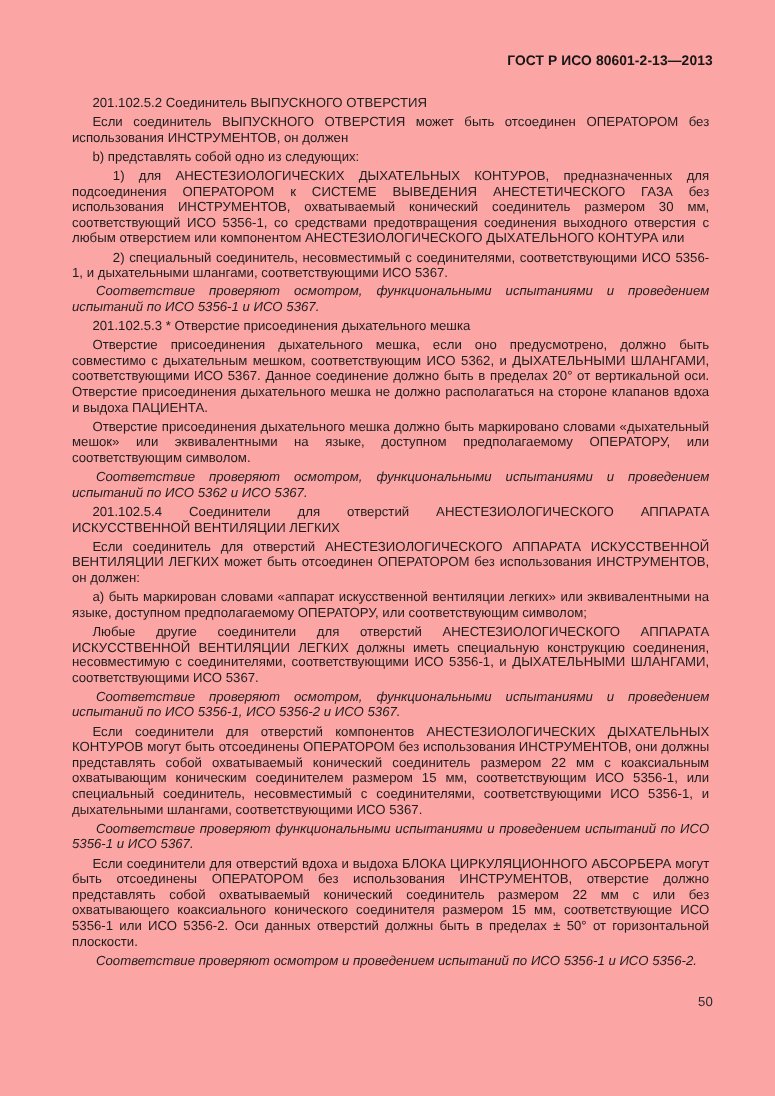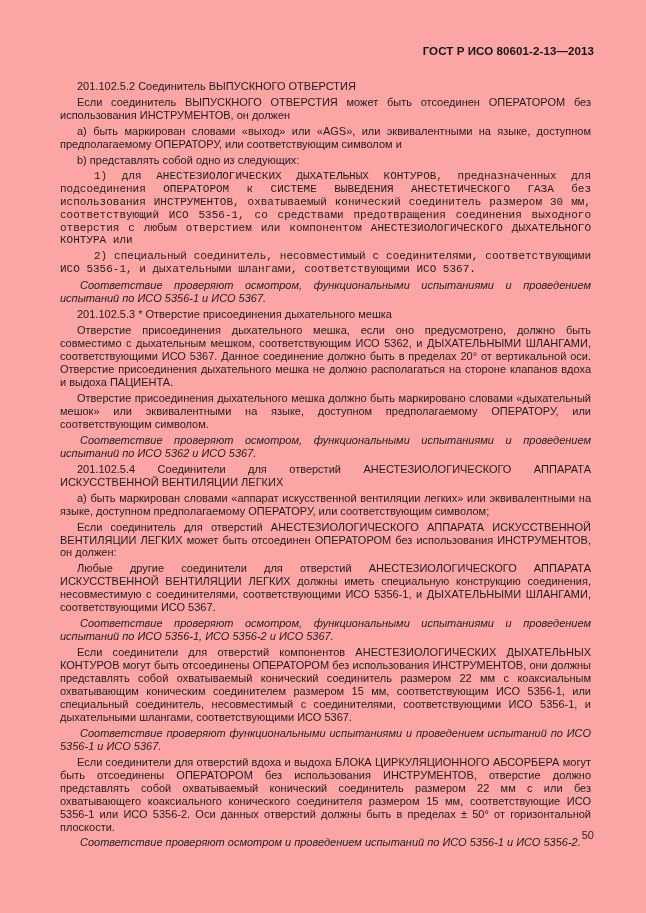--- a/index.html
+++ b/index.html
@@ -37,21 +37,20 @@
     text-align: justify;
     color: #1d1d1d;
   }
   .doc-body p {
     margin: 3px;
     padding: 0;
     text-indent: 17px;
   }
   .doc-body p.r-list {
     text-indent: 34px;
-    font-family: Liberation Mono, monospace;
   }
   .doc-body p.r-compliance {
     font-style: italic;
     text-indent: 20px;
   }
   .page-number {
     position: absolute;
     top: 829px;
     left: 57px;
     width: 537px;
@@ -62,32 +61,31 @@
 </style>
 </head>
 <body>
 
 <div class="page">
   <div class="doc-header">ГОСТ Р ИСО 80601-2-13—2013</div>
 
   <div class="doc-body">
       <p>201.102.5.2 Соединитель ВЫПУСКНОГО ОТВЕРСТИЯ</p>
       <p>Если соединитель ВЫПУСКНОГО ОТВЕРСТИЯ может быть отсоединен ОПЕРАТОРОМ без использования ИНСТРУМЕНТОВ, он должен</p>
-      <p>a) быть маркирован словами «выход» или «AGS», или эквивалентными на языке, доступном предполагаемому ОПЕРАТОРУ, или соответствующим символом и</p>
       <p>b) представлять собой одно из следующих:</p>
       <p class="r-list">1) для АНЕСТЕЗИОЛОГИЧЕСКИХ ДЫХАТЕЛЬНЫХ КОНТУРОВ, предназначенных для подсоединения ОПЕРАТОРОМ к СИСТЕМЕ ВЫВЕДЕНИЯ АНЕСТЕТИЧЕСКОГО ГАЗА без использования ИНСТРУМЕНТОВ, охватываемый конический соединитель размером 30 мм, соответствующий ИСО 5356-1, со средствами предотвращения соединения выходного отверстия с любым отверстием или компонентом АНЕСТЕЗИОЛОГИЧЕСКОГО ДЫХАТЕЛЬНОГО КОНТУРА или</p>
       <p class="r-list">2) специальный соединитель, несовместимый с соединителями, соответствующими ИСО 5356-1, и дыхательными шлангами, соответствующими ИСО 5367.</p>
       <p class="r-compliance">Соответствие проверяют осмотром, функциональными испытаниями и проведением испытаний по ИСО 5356-1 и ИСО 5367.</p>
       <p>201.102.5.3 * Отверстие присоединения дыхательного мешка</p>
       <p>Отверстие присоединения дыхательного мешка, если оно предусмотрено, должно быть совместимо с дыхательным мешком, соответствующим ИСО 5362, и ДЫХАТЕЛЬНЫМИ ШЛАНГАМИ, соответствующими ИСО 5367. Данное соединение должно быть в пределах 20° от вертикальной оси. Отверстие присоединения дыхательного мешка не должно располагаться на стороне клапанов вдоха и выдоха ПАЦИЕНТА.</p>
       <p>Отверстие присоединения дыхательного мешка должно быть маркировано словами «дыхательный мешок» или эквивалентными на языке, доступном предполагаемому ОПЕРАТОРУ, или соответствующим символом.</p>
       <p class="r-compliance">Соответствие проверяют осмотром, функциональными испытаниями и проведением испытаний по ИСО 5362 и ИСО 5367.</p>
       <p>201.102.5.4 Соединители для отверстий АНЕСТЕЗИОЛОГИЧЕСКОГО АППАРАТА ИСКУССТВЕННОЙ ВЕНТИЛЯЦИИ ЛЕГКИХ</p>
+      <p>Если соединитель для отверстий АНЕСТЕЗИОЛОГИЧЕСКОГО АППАРАТА ИСКУССТВЕННОЙ ВЕНТИЛЯЦИИ ЛЕГКИХ может быть отсоединен ОПЕРАТОРОМ без использования ИНСТРУМЕНТОВ, он должен:</p>
       <p>a) быть маркирован словами «аппарат искусственной вентиляции легких» или эквивалентными на языке, доступном предполагаемому ОПЕРАТОРУ, или соответствующим символом;</p>
-      <p>Если соединитель для отверстий АНЕСТЕЗИОЛОГИЧЕСКОГО АППАРАТА ИСКУССТВЕННОЙ ВЕНТИЛЯЦИИ ЛЕГКИХ может быть отсоединен ОПЕРАТОРОМ без использования ИНСТРУМЕНТОВ, он должен:</p>
       <p>Любые другие соединители для отверстий АНЕСТЕЗИОЛОГИЧЕСКОГО АППАРАТА ИСКУССТВЕННОЙ ВЕНТИЛЯЦИИ ЛЕГКИХ должны иметь специальную конструкцию соединения, несовместимую с соединителями, соответствующими ИСО 5356-1, и ДЫХАТЕЛЬНЫМИ ШЛАНГАМИ, соответствующими ИСО 5367.</p>
       <p class="r-compliance">Соответствие проверяют осмотром, функциональными испытаниями и проведением испытаний по ИСО 5356-1, ИСО 5356-2 и ИСО 5367.</p>
       <p>Если соединители для отверстий компонентов АНЕСТЕЗИОЛОГИЧЕСКИХ ДЫХАТЕЛЬНЫХ КОНТУРОВ могут быть отсоединены ОПЕРАТОРОМ без использования ИНСТРУМЕНТОВ, они должны представлять собой охватываемый конический соединитель размером 22 мм с коаксиальным охватывающим коническим соединителем размером 15 мм, соответствующим ИСО 5356-1, или специальный соединитель, несовместимый с соединителями, соответствующими ИСО 5356-1, и дыхательными шлангами, соответствующими ИСО 5367.</p>
       <p class="r-compliance">Соответствие проверяют функциональными испытаниями и проведением испытаний по ИСО 5356-1 и ИСО 5367.</p>
       <p>Если соединители для отверстий вдоха и выдоха БЛОКА ЦИРКУЛЯЦИОННОГО АБСОРБЕРА могут быть отсоединены ОПЕРАТОРОМ без использования ИНСТРУМЕНТОВ, отверстие должно представлять собой охватываемый конический соединитель размером 22 мм с или без охватывающего коаксиального конического соединителя размером 15 мм, соответствующие ИСО 5356-1 или ИСО 5356-2. Оси данных отверстий должны быть в пределах ± 50° от горизонтальной плоскости.</p>
       <p class="r-compliance">Соответствие проверяют осмотром и проведением испытаний по ИСО 5356-1 и ИСО 5356-2.</p>
     </div>
 
   <div class="page-number">50</div>
 </div>

